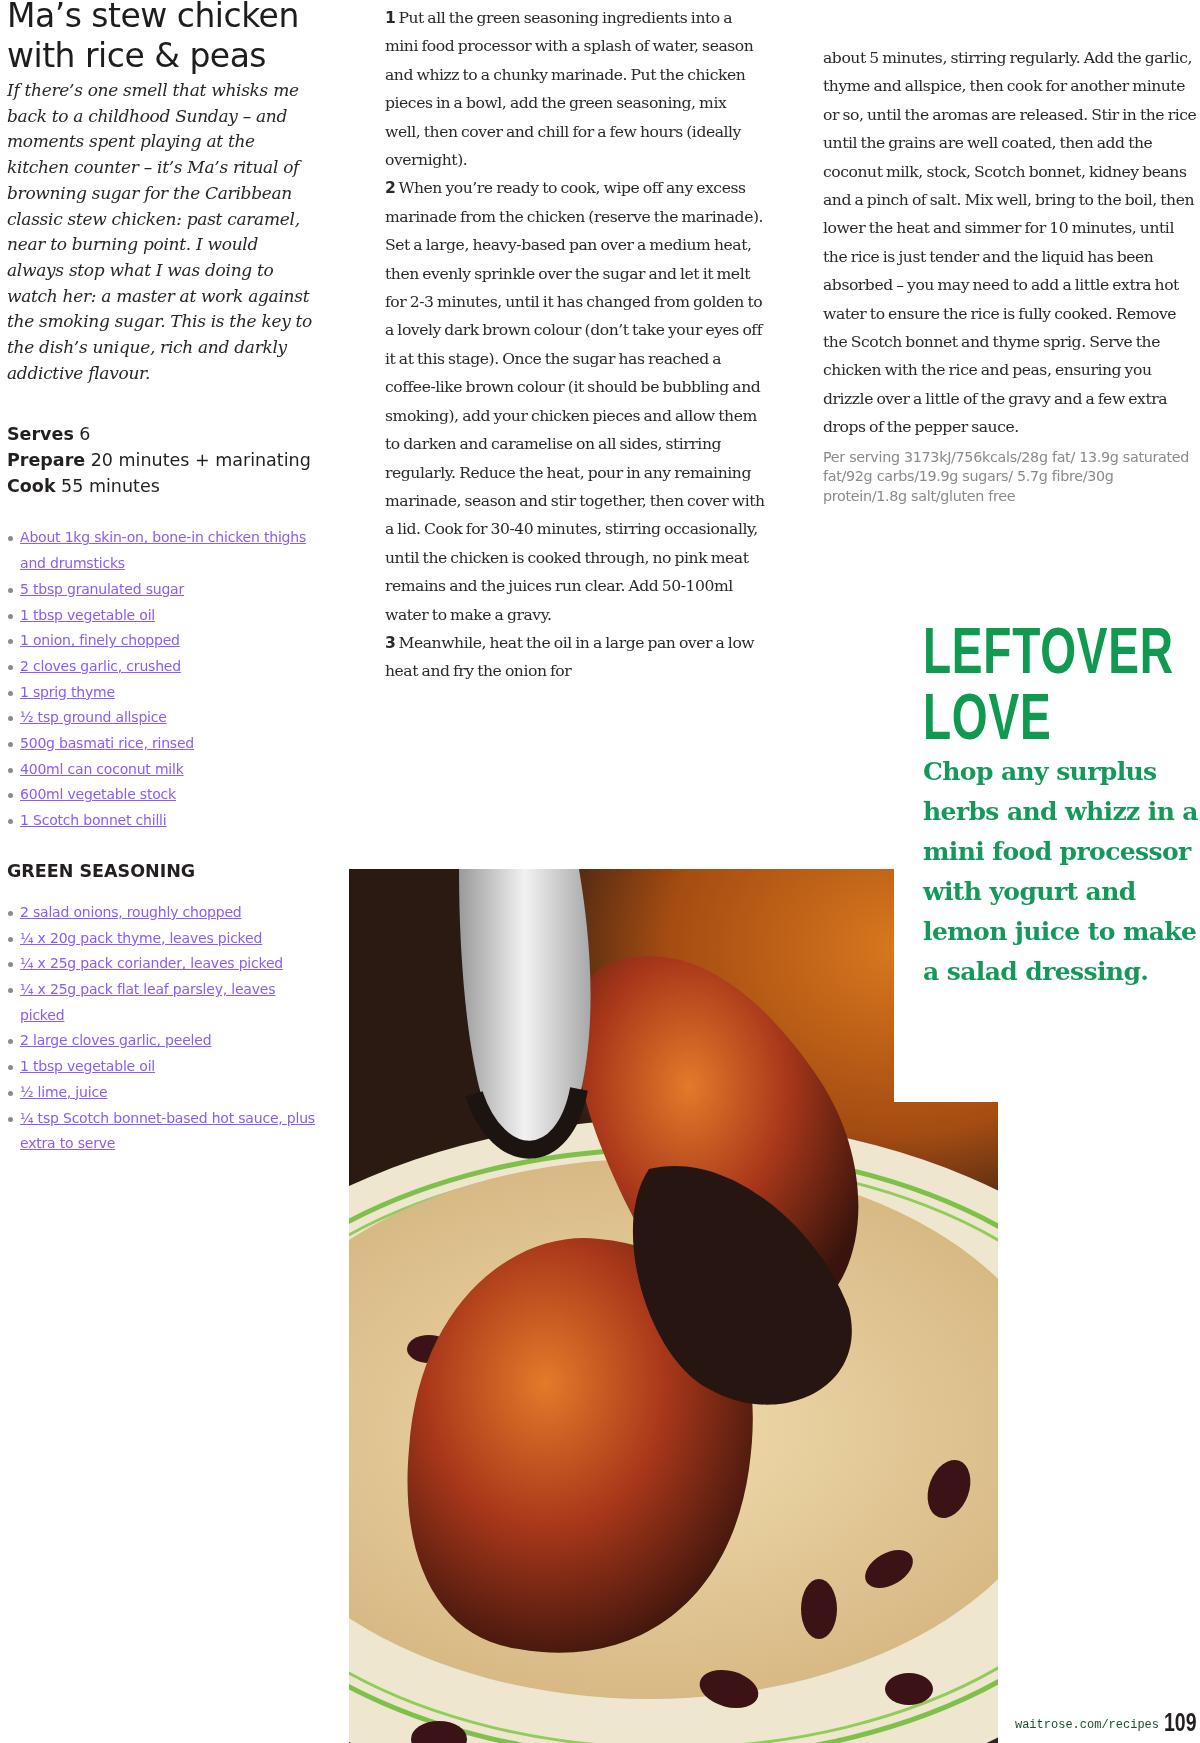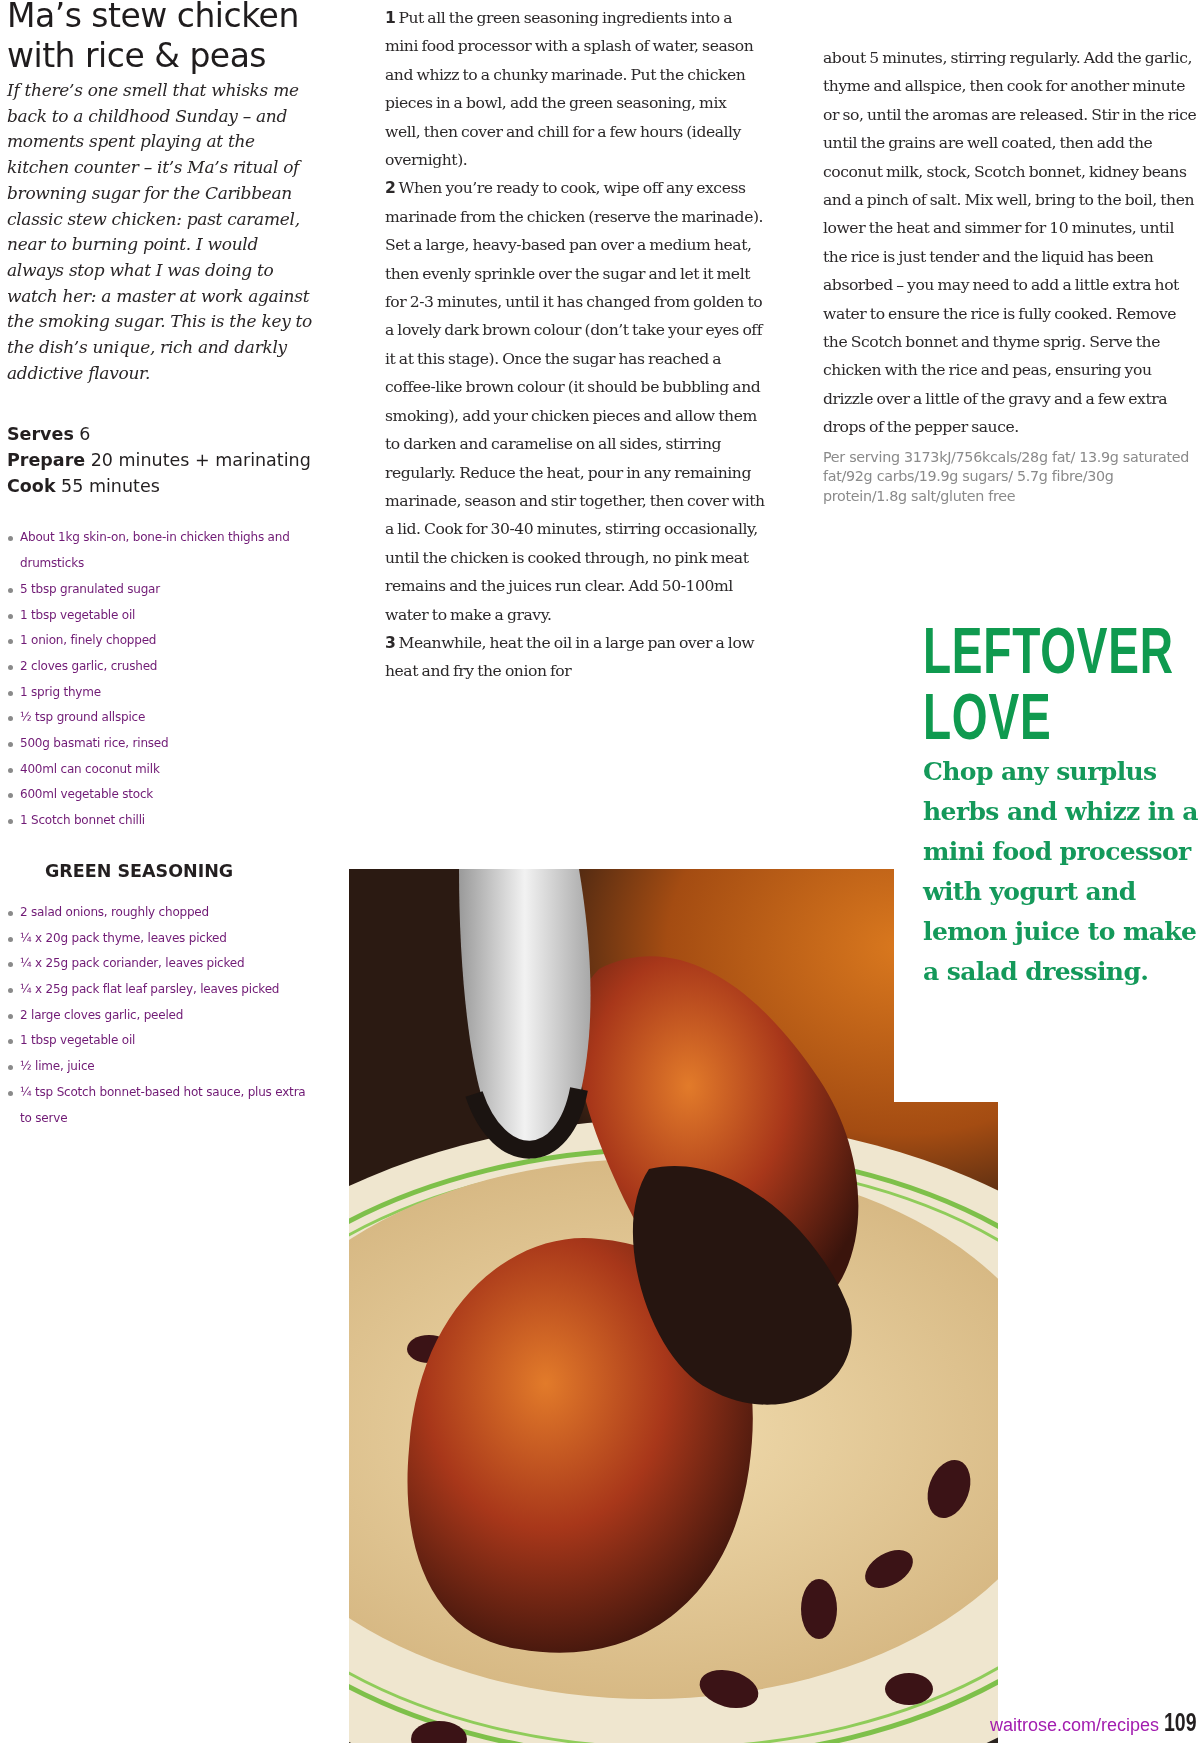--- a/index.html
+++ b/index.html
@@ -18,33 +18,32 @@
       font-style: italic; font-size: 17px; line-height: 25.7px;
       color: #2a2627; margin-top: 2px; letter-spacing: -0.3px;
     }
     .meta {
       font-family: "DejaVu Sans", sans-serif;
       font-size: 17.5px; line-height: 26px; margin-top: 35px; color: #231f20;
     }
     .meta b { font-weight: bold; }
     .ingredients {
       font-family: "DejaVu Sans", sans-serif;
-      font-size: 12px; line-height: 25.7px; color: #701a75;
-      list-style: none; margin-top: 26px; letter-spacing: -0.2px;
+      font-size: 14px; line-height: 25.7px; color: #8b5cf6;
+      list-style: none; margin-top: 26px; letter-spacing: -0.2px; text-decoration: underline;
     }
     .ingredients li { position: relative; padding-left: 13px; }
     .ingredients li::before {
       content: ""; position: absolute; left: 1px; top: 11px;
       width: 5px; height: 5px; border-radius: 50%; background: #8a8a8a;
     }
     .subhead {
       font-family: "DejaVu Sans", sans-serif;
       font-size: 17.5px; line-height: 26px; margin-top: 24px; color: #231f20;
       letter-spacing: 0;
-      margin-left: 38px;
     }
     .ingredients.gs { margin-top: 16px; }
 
     .col-mid { position: absolute; left: 385px; top: 4px; width: 380px; }
     .col-right { position: absolute; left: 823px; top: 16px; width: 375px; margin-top: 28px; }
     .method {
       font-family: "DejaVu Serif", serif;
       font-size: 15.6px; line-height: 28.4px; color: #2b2829;
       letter-spacing: -0.45px; word-spacing: -1px;
     }
@@ -75,21 +74,21 @@
     .leftover-body {
       font-family: "DejaVu Serif", serif; font-weight: bold;
       font-size: 25px; line-height: 40px; color: #14995a;
       margin-top: 2px; letter-spacing: -0.6px;
     }
 
     .footer {
       position: absolute; right: 4px; bottom: 10px;
       display: flex; align-items: flex-end; gap: 5px;
     }
-    .footer-url { font-family: Liberation Sans, sans-serif; font-size: 18px; color: #a21caf; line-height: 16px; }
+    .footer-url { font-family: Liberation Mono, monospace; font-size: 12px; color: #14532d; line-height: 16px; }
     .footer-page {
       font-family: "Liberation Sans", sans-serif; font-weight: bold; font-size: 26px; line-height: 22px;
       color: #231f20; transform: scaleX(0.75); transform-origin: left bottom; display: inline-block; width: 32px;
     }
   </style>
 </head>
 <body>
 
 <div class="col-left">
   <h1 class="title">

